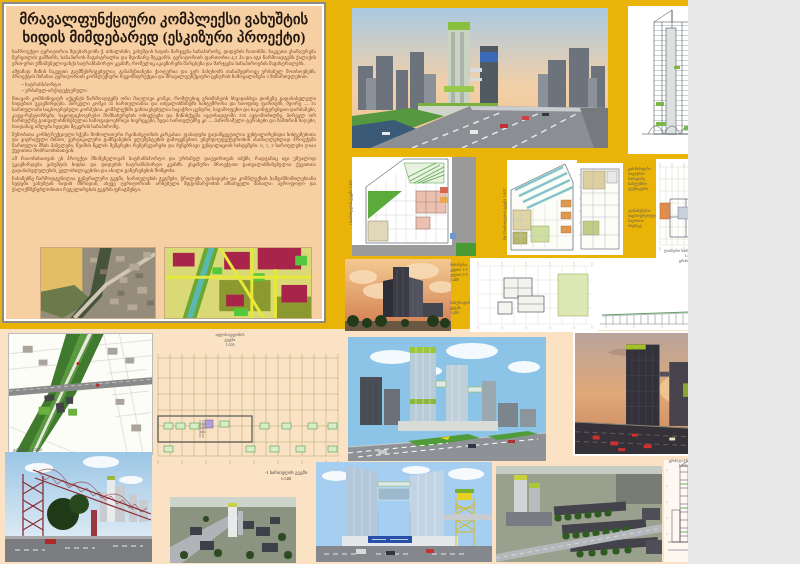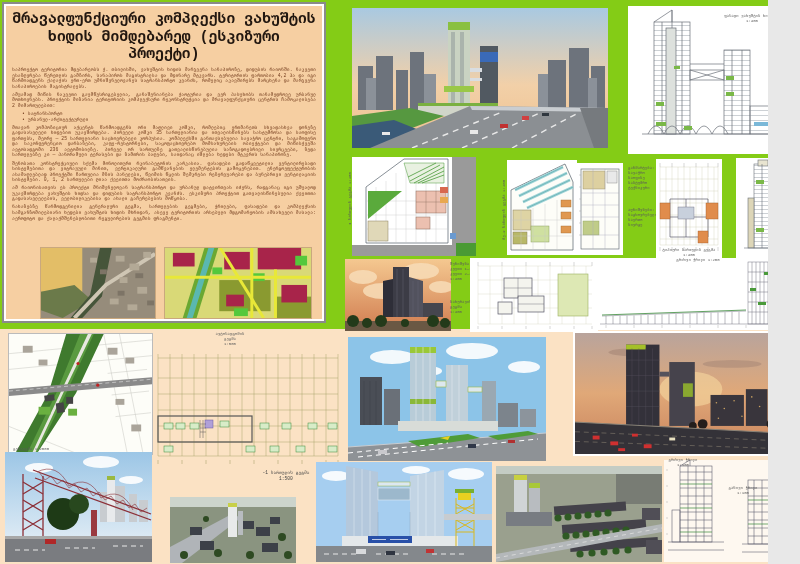--- a/index.html
+++ b/index.html
@@ -1,17 +1,17 @@
 <!DOCTYPE html>
 <html><head>
 <meta charset="utf-8">
 <style>
   html,body{margin:0;padding:0;background:#e8e8e8;}
-  .poster{position:relative;width:768px;height:564px;background:#84cc16;overflow:hidden;
-          font-family:Liberation Mono, monospace;}
+  .poster{position:relative;width:688px;height:564px;background:#eab308;overflow:hidden;
+          font-family:Liberation Serif, serif;}
   .poster *{box-sizing:border-box;}
   figure{margin:0;position:absolute;}
   svg{display:block;width:100%;height:100%;}
 
   .bottom-bg{position:absolute;left:0;top:329px;width:800px;height:235px;background:#fbe2c4;}
 
   
   .panel{position:absolute;left:2px;top:2px;width:324px;height:321px;background:#f6cfa2;
          border:2px solid #8a8a8a;box-shadow:inset 0 0 0 2px #ffffff;}
   .panel h1{margin:7px 6px 3px;font-size:14.5px;line-height:1.22;text-align:center;

